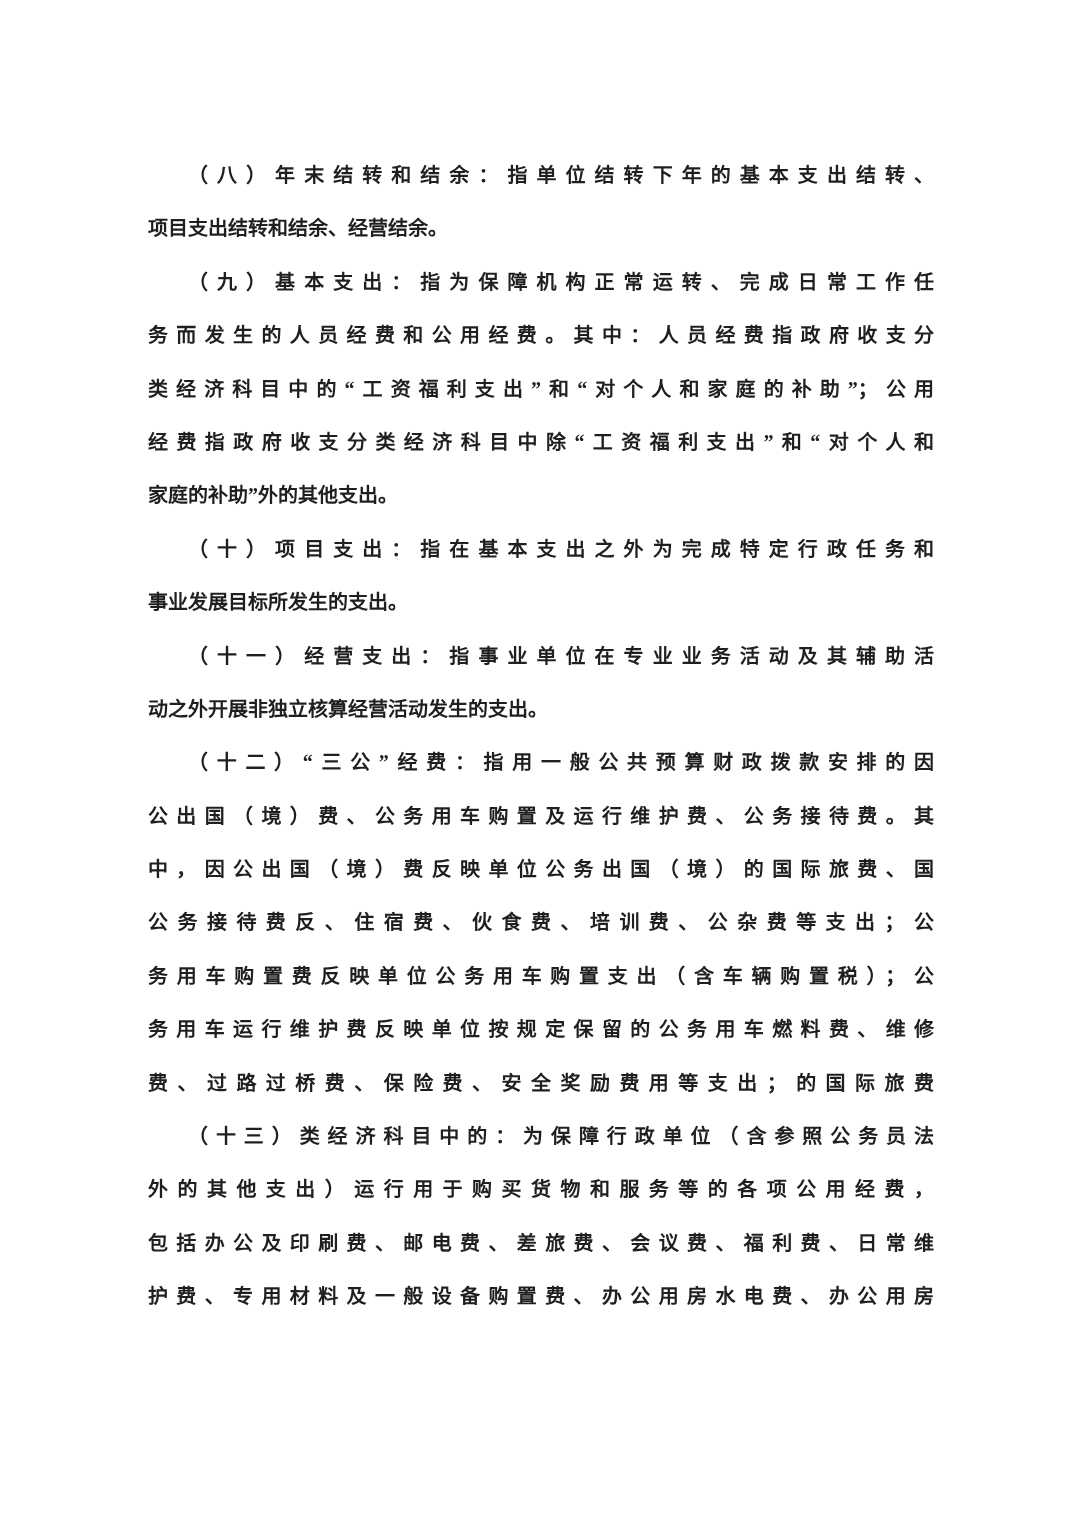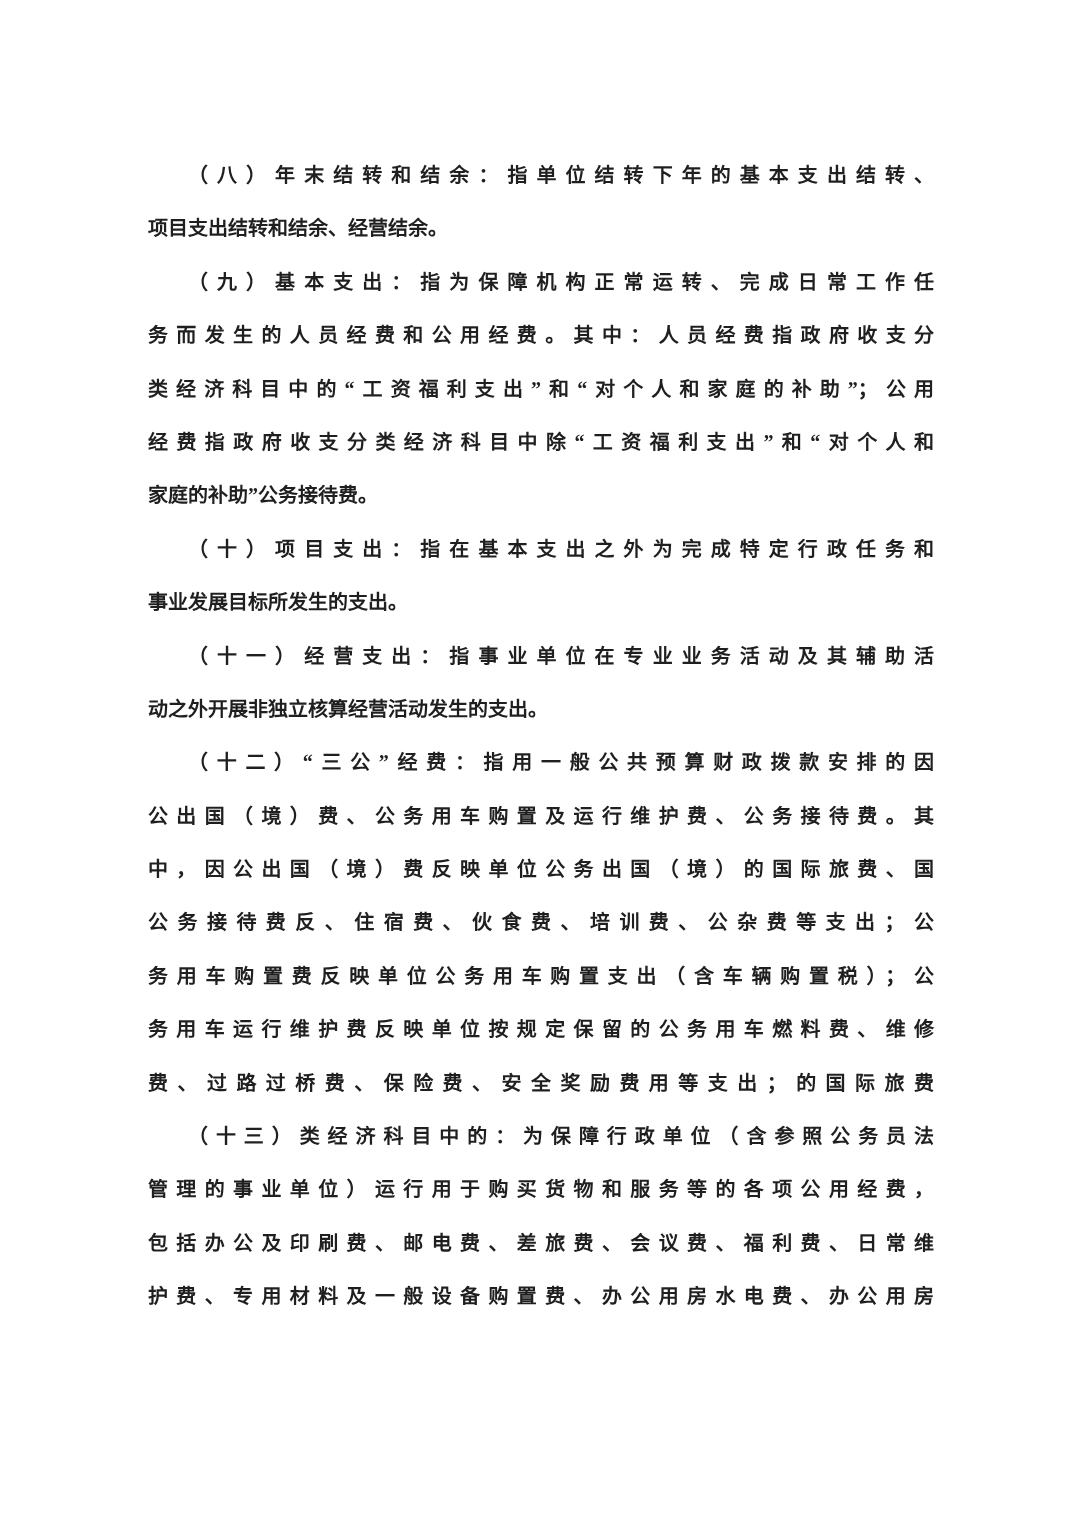--- a/index.html
+++ b/index.html
@@ -50,39 +50,39 @@
   <div class="text-block">
       <div class="paragraph">
         <div class="line first">（八）年末结转和结余：指单位结转下年的基本支出结转、</div>
         <div class="line last">项目支出结转和结余、经营结余。</div>
       </div>
       <div class="paragraph">
         <div class="line first">（九）基本支出：指为保障机构正常运转、完成日常工作任</div>
         <div class="line">务而发生的人员经费和公用经费。其中：人员经费指政府收支分</div>
         <div class="line">类经济科目中的“工资福利支出”和“对个人和家庭的补助”；公用</div>
         <div class="line">经费指政府收支分类经济科目中除“工资福利支出”和“对个人和</div>
-        <div class="line last">家庭的补助”公务接待费。</div>
+        <div class="line last">家庭的补助”外的其他支出。</div>
       </div>
       <div class="paragraph">
         <div class="line first">（十）项目支出：指在基本支出之外为完成特定行政任务和</div>
         <div class="line last">事业发展目标所发生的支出。</div>
       </div>
       <div class="paragraph">
         <div class="line first">（十一）经营支出：指事业单位在专业业务活动及其辅助活</div>
         <div class="line last">动之外开展非独立核算经营活动发生的支出。</div>
       </div>
       <div class="paragraph">
         <div class="line first">（十二）“三公”经费：指用一般公共预算财政拨款安排的因</div>
         <div class="line">公出国（境）费、公务用车购置及运行维护费、公务接待费。其</div>
         <div class="line">中，因公出国（境）费反映单位公务出国（境）的国际旅费、国</div>
         <div class="line">公务接待费反、住宿费、伙食费、培训费、公杂费等支出；公</div>
         <div class="line">务用车购置费反映单位公务用车购置支出（含车辆购置税）；公</div>
         <div class="line">务用车运行维护费反映单位按规定保留的公务用车燃料费、维修</div>
         <div class="line">费、过路过桥费、保险费、安全奖励费用等支出；的国际旅费</div>
       </div>
       <div class="paragraph">
         <div class="line first">（十三）类经济科目中的：为保障行政单位（含参照公务员法</div>
-        <div class="line">管理的事业单位）运行用于购买货物和服务等的各项公用经费，</div>
+        <div class="line">外的其他支出）运行用于购买货物和服务等的各项公用经费，</div>
         <div class="line">包括办公及印刷费、邮电费、差旅费、会议费、福利费、日常维</div>
         <div class="line">护费、专用材料及一般设备购置费、办公用房水电费、办公用房</div>
       </div>
     </div>
 </div>
 
 </body></html>

